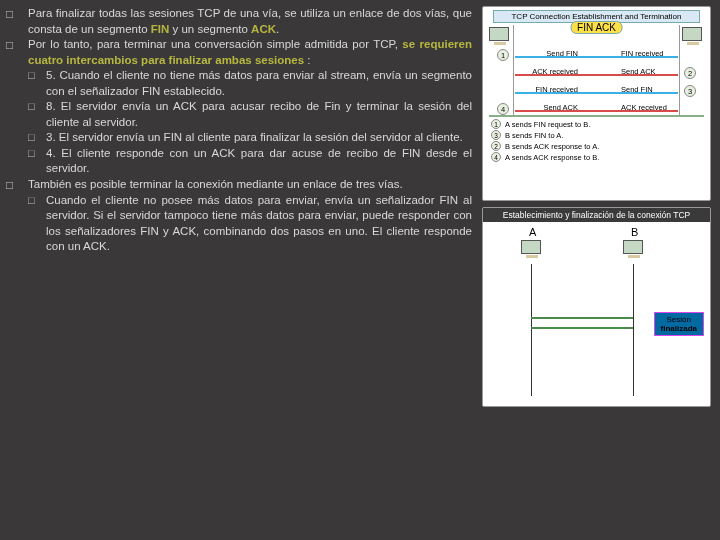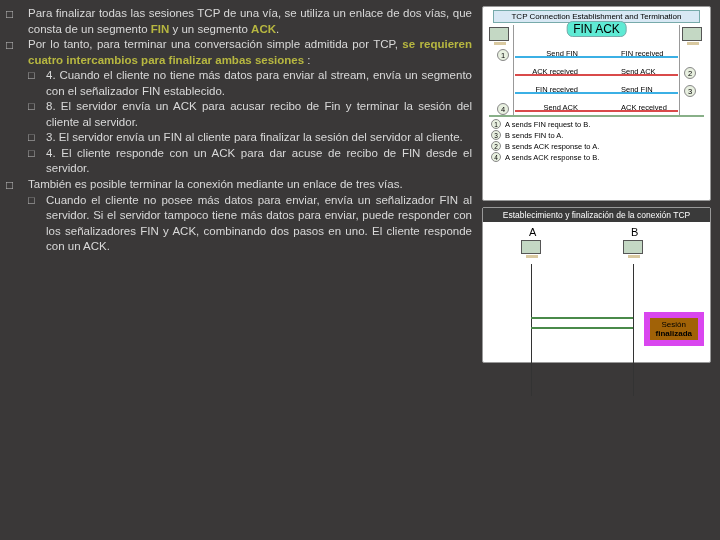--- a/index.html
+++ b/index.html
@@ -122,34 +122,34 @@
     font-size: 7.5px;
   }
   .leg-row { display:flex; align-items:center; gap:4px; margin-bottom:1px; }
   .leg-circle {
     width: 10px; height: 10px; border-radius:50%;
     background:#e8f0e0; border:1px solid #888;
     font-size:6.5px; display:flex; align-items:center; justify-content:center;
   }
   .finack-badge {
     position:absolute; top:14px; left:50%; transform:translateX(-50%);
-    background:#5eead4; border:1px solid #7aa;
-    padding:0 6px; font-size:12px; border-radius:6px;
-  }
-  .dia2 { height: 156px; }
+    background:#fde047; border:1px solid #7aa;
+    padding:0 6px; font-size:10px; border-radius:6px;
+  }
+  .dia2 { height: 200px; }
   .dia2-title {
     background:#3a3a3a; color:#fff; font-size:8.5px;
     text-align:center; padding:2px;
   }
   .dia2-body { position:relative; height:178px; }
   .ab-label { position:absolute; font-size:11px; top:4px; }
   .vline2 { position:absolute; width:1px; background:#333; top:42px; height:132px; }
   .ses-box {
     position:absolute; right:6px; top:90px;
-    background:#a16207; border:6px solid #d946ef;
+    background:#0369a1; border:1px solid #d946ef;
     padding:2px 6px; font-size:8px; text-align:center;
   }
 </style>
 </head>
 <body>
 
 <div class="left-col">
 
   <div class="bullet-row">
     <div class="bullet">□</div>
@@ -161,21 +161,21 @@
   <div class="bullet-row">
     <div class="bullet">□</div>
     <div class="bullet-text">
       <span>Por lo tanto, para terminar una conversación simple admitida por TCP, </span><span class="olive">se requieren cuatro intercambios para finalizar ambas sesiones</span><span> :</span>
     </div>
   </div>
 
   <div class="sub-list">
     <div class="sub-item">
       <div class="sub-mark">□</div>
-      <div class="sub-text">4. Cuando el cliente no tiene más datos para enviar al stream, envía un segmento con el señalizador FIN establecido.</div>
+      <div class="sub-text">5. Cuando el cliente no tiene más datos para enviar al stream, envía un segmento con el señalizador FIN establecido.</div>
     </div>
     <div class="sub-item">
       <div class="sub-mark">□</div>
       <div class="sub-text">8. El servidor envía un ACK para acusar recibo de Fin y terminar la sesión del cliente al servidor.</div>
     </div>
     <div class="sub-item">
       <div class="sub-mark">□</div>
       <div class="sub-text">3. El servidor envía un FIN al cliente para finalizar la sesión del servidor al cliente.</div>
     </div>
     <div class="sub-item">

